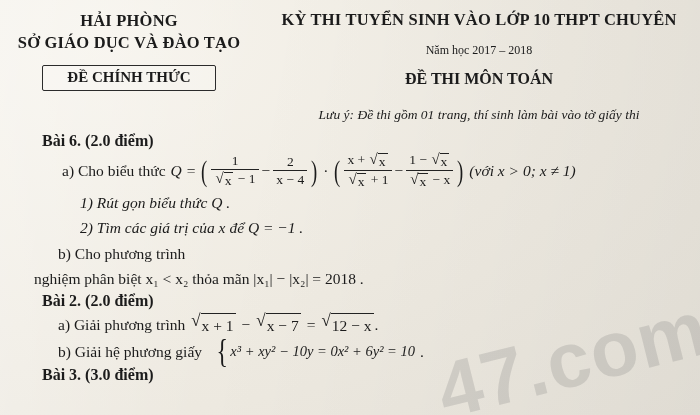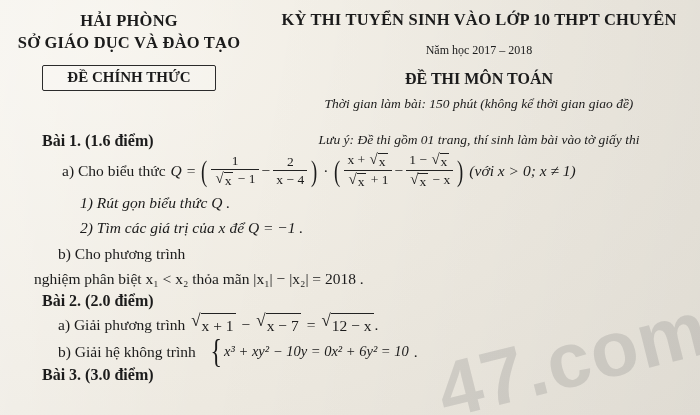--- a/index.html
+++ b/index.html
@@ -169,29 +169,28 @@
     <div class="hdr-row">
       <div class="hdr-left">
         <div class="t-bold-caps">HẢI PHÒNG</div>
         <div class="t-bold-caps">SỞ GIÁO DỤC VÀ ĐÀO TẠO</div>
         <div class="boxed">ĐỀ CHÍNH THỨC</div>
       </div>
       <div class="hdr-right">
         <div class="t-bold-caps">KỲ THI TUYỂN SINH VÀO LỚP 10 THPT CHUYÊN</div>
         <div class="t-sub">Năm học 2017 – 2018</div>
         <div class="mon-toan">ĐỀ THI MÔN TOÁN</div>
-        <div class="italic-line">Thời gian làm bài: 150 phút (không kể thời gian giao đề)</div>
         <div class="italic-line second">Lưu ý: Đề thi gồm 01 trang, thí sinh làm bài vào tờ giấy thi</div>
       </div>
     </div>
   </div>
 
   <div class="body">
 
-    <div class="bai">Bài 1. (1.6 điểm)</div>
+    <div class="bai">Bài 6. (2.0 điểm)</div>
 
     <div class="line indent1">
       <span>a) Cho biểu thức</span>
       <span class="gap"></span>
       <i class="v">Q</i>
       <span class="gap"></span>
       <span>=</span>
       <span class="gap"></span>
 
       <span class="mathrow">
@@ -284,21 +283,21 @@
       <span>=</span>
       <span class="gap"></span>
       <span class="sqrt big-sqrt">
           <span class="rad">√</span>
           <span class="arg">12 − x</span>
         </span>
       <span>.</span>
     </div>
 
     <div class="line indent-b">
-      <span>b) Giải hệ không trình</span>
+      <span>b) Giải hệ phương giấy</span>
       <span class="gapw"></span>
       <span class="brace">{</span>
       <span class="sys">
         <i class="v">x³ + xy² − 10y = 0</i>
         <i class="v">x² + 6y² = 10</i>
       </span>
       <span class="gap"></span>
       <span>.</span>
     </div>
 

